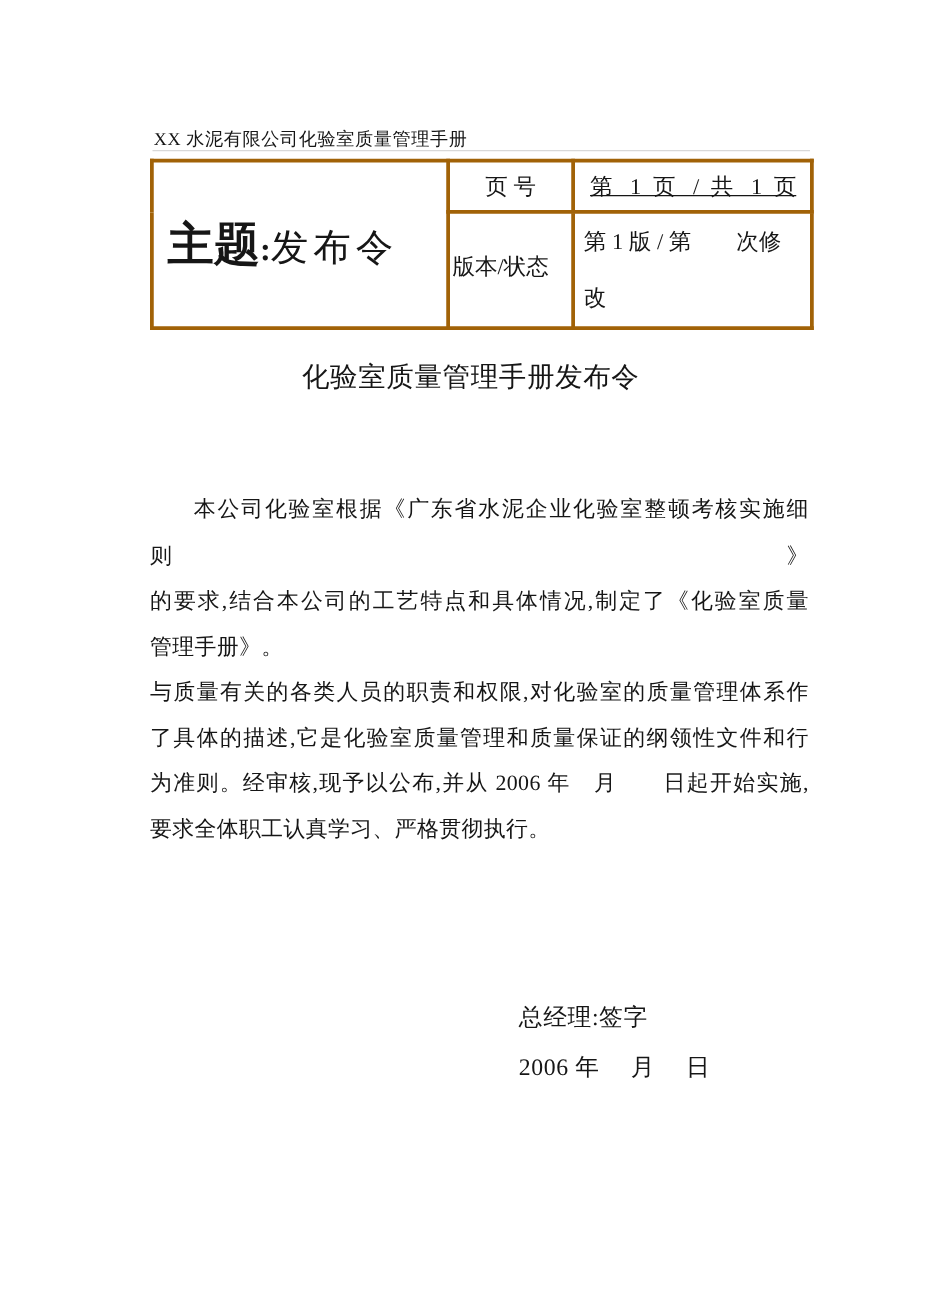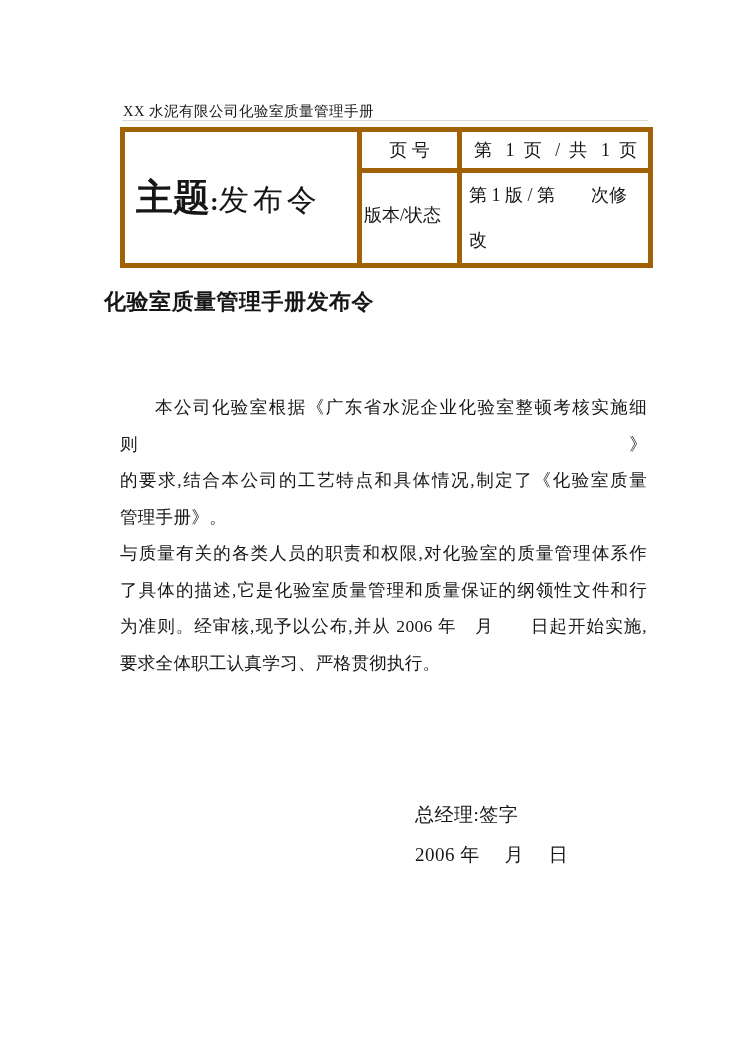--- a/index.html
+++ b/index.html
@@ -31,57 +31,58 @@
   
   table.info-table {
     position: absolute;
     left: 120px; top: 127px;
     width: 528px; height: 120px;
     border-collapse: collapse;
     table-layout: fixed;
     border: 2px solid #000;
   }
   table.info-table td {
-    border: 5px solid #a16207;
+    border: 3px solid #a16207;
     vertical-align: middle;
     overflow: hidden;
   }
   td.cell-subject { padding-left: 11px; }
   .subject-label {
     font-family: Liberation Serif, serif;
     font-weight: bold;
     font-size: 37px;
   }
   .subject-colon { font-weight: bold; font-size: 26px; }
   .subject-value { font-weight: normal; font-size: 30px; letter-spacing: 4px; }
 
   td.cell-pageno-label { text-align: center; font-size: 18px; height: 41px; }
   td.cell-pageno-value { font-size: 18px; }
   .pageno-value-inner {
     padding: 0 11px 0 12px;
     text-align: justify;
     text-align-last: justify;
+    text-decoration: underline;
   }
   td.cell-version-label { vertical-align: bottom; font-size: 18px; padding: 0 1px 7px 2px; }
   td.cell-version-value { vertical-align: top; font-size: 18px; }
   .version-value-inner {
     width: 174px;
     padding-left: 7px;
     line-height: 45px;
     word-break: break-all;
   }
 
   
   .doc-title {
     position: absolute;
     left: 104px; top: 287px;
     width: 545px;
-    text-align: left;
+    text-align: center;
     font-size: 22px;
-    font-weight: bold;
+    font-weight: normal;
     letter-spacing: 0.5px;
   }
 
   
   .body-text {
     position: absolute;
     left: 120px; top: 365px;
     width: 527px;
     font-size: 17.5px;
     line-height: 36.5px;

